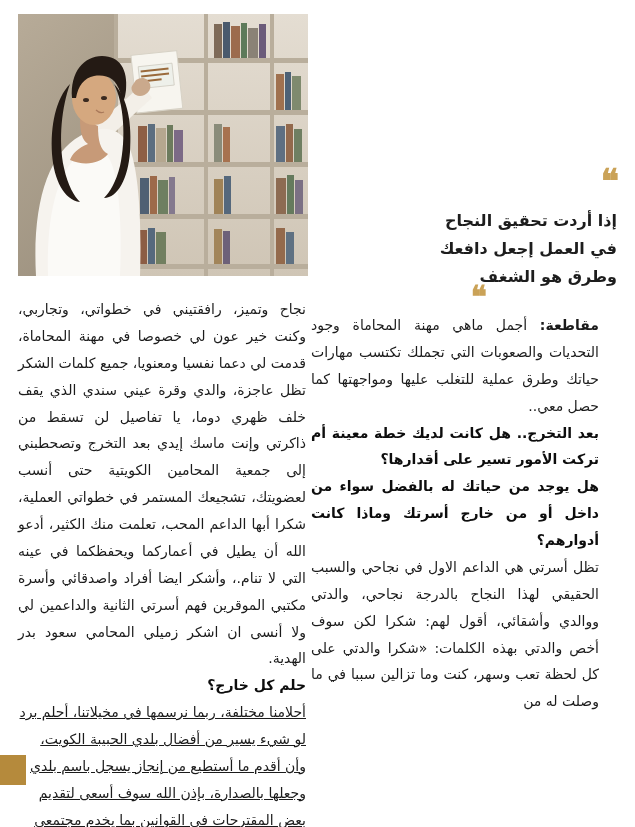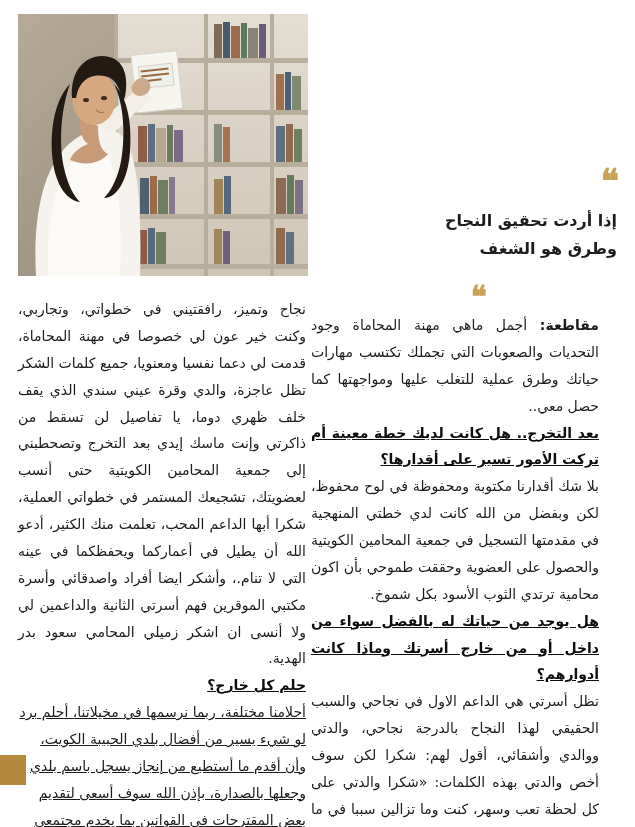--- a/index.html
+++ b/index.html
@@ -62,21 +62,21 @@
     direction:rtl;
     font-size:14px;
     line-height:1.92;
     color:#1b1b1b;
   }
   .col.right{right:36px;top:312px;}
   .col.left{left:18px;top:296px;}
 
   .col p{margin:0 0 0 0;text-align:justify;}
   .col p.last{text-align:right;text-decoration:underline;}
-  .q{font-weight:bold;color:#0d0d0d;text-decoration:underline;}
+  .q{font-weight:bold;color:#0d0d0d;}
   .lead{font-weight:bold;}
 
   
   .gold-tab{
     position:absolute;left:0;bottom:42px;width:26px;height:30px;
     background:#b58a3c;
   }
 </style>
 </head>
 <body>
@@ -185,32 +185,32 @@
         <ellipse cx="68" cy="86" rx="3" ry="2" fill="#3b2a20"></ellipse>
         <path d="M78 96 q4 4 8 2" stroke="#a9795a" stroke-width="1.2" fill="none"></path>
       </g>
     </svg>
   </div>
 
   <div class="quote-block">
     <div class="quote-mark">❝</div>
     <div class="quote-text">
       <div>إذا أردت تحقيق النجاح</div>
+      <div>في العمل إجعل دافعك</div>
       <div>وطرق هو الشغف</div>
     </div>
   </div>
 
   <div class="quote-mark2">❝</div>
 
   <div class="col right">
     <p>
       <span class="lead">مقاطعة:</span><span> أجمل ماهي مهنة المحاماة وجود التحديات والصعوبات التي تجملك تكتسب مهارات حياتك وطرق عملية للتغلب عليها ومواجهتها كما حصل معي..</span>
     </p>
     <p class="q">بعد التخرج.. هل كانت لديك خطة معينة أم تركت الأمور تسير على أقدارها؟</p>
-    <p>بلا شك أقدارنا مكتوبة ومحفوظة في لوح محفوظ، لكن وبفضل من الله كانت لدي خطتي المنهجية في مقدمتها التسجيل في جمعية المحامين الكويتية والحصول على العضوية وحققت طموحي بأن اكون محامية ترتدي الثوب الأسود بكل شموخ.</p>
     <p class="q">هل يوجد من حياتك له بالفضل سواء من داخل أو من خارج أسرتك وماذا كانت أدوارهم؟</p>
     <p>تظل أسرتي هي الداعم الاول في نجاحي والسبب الحقيقي لهذا النجاح بالدرجة نجاحي، والدتي ووالدي وأشقائي، أقول لهم: شكرا لكن سوف أخص والدتي بهذه الكلمات: «شكرا والدتي على كل لحظة تعب وسهر، كنت وما تزالين سببا في ما وصلت له من</p>
   </div>
 
   <div class="col left">
     <p>نجاح وتميز، رافقتيني في خطواتي، وتجاربي، وكنت خير عون لي خصوصا في مهنة المحاماة، قدمت لي دعما نفسيا ومعنويا، جميع كلمات الشكر تظل عاجزة، والدي وقرة عيني سندي الذي يقف خلف ظهري دوما، يا تفاصيل لن تسقط من ذاكرتي وإنت ماسك إيدي بعد التخرج وتصحطبني إلى جمعية المحامين الكويتية حتى أنسب لعضويتك، تشجيعك المستمر في خطواتي العملية، شكرا أبها الداعم المحب، تعلمت منك الكثير، أدعو الله أن يطيل في أعماركما ويحفظكما في عينه التي لا تنام.، وأشكر ايضا أفراد واصدقائي وأسرة مكتبي الموقرين فهم أسرتي الثانية والداعمين لي ولا أنسى ان اشكر زميلي المحامي سعود بدر الهدية.</p>
     <p class="q">حلم كل خارج؟</p>
     <p class="last">أحلامنا مختلفة، ربما نرسمها في مخيلاتنا، أحلم برد لو شيء يسير من أفضال بلدي الحبيبة الكويت، وأن أقدم ما أستطيع من إنجاز يسجل باسم بلدي وجعلها بالصدارة، بإذن الله سوف أسعى لتقديم بعض المقترحات في القوانين بما يخدم مجتمعي ويعود على كويتنا بالمصلحة العامة.</p>
   </div>
 

